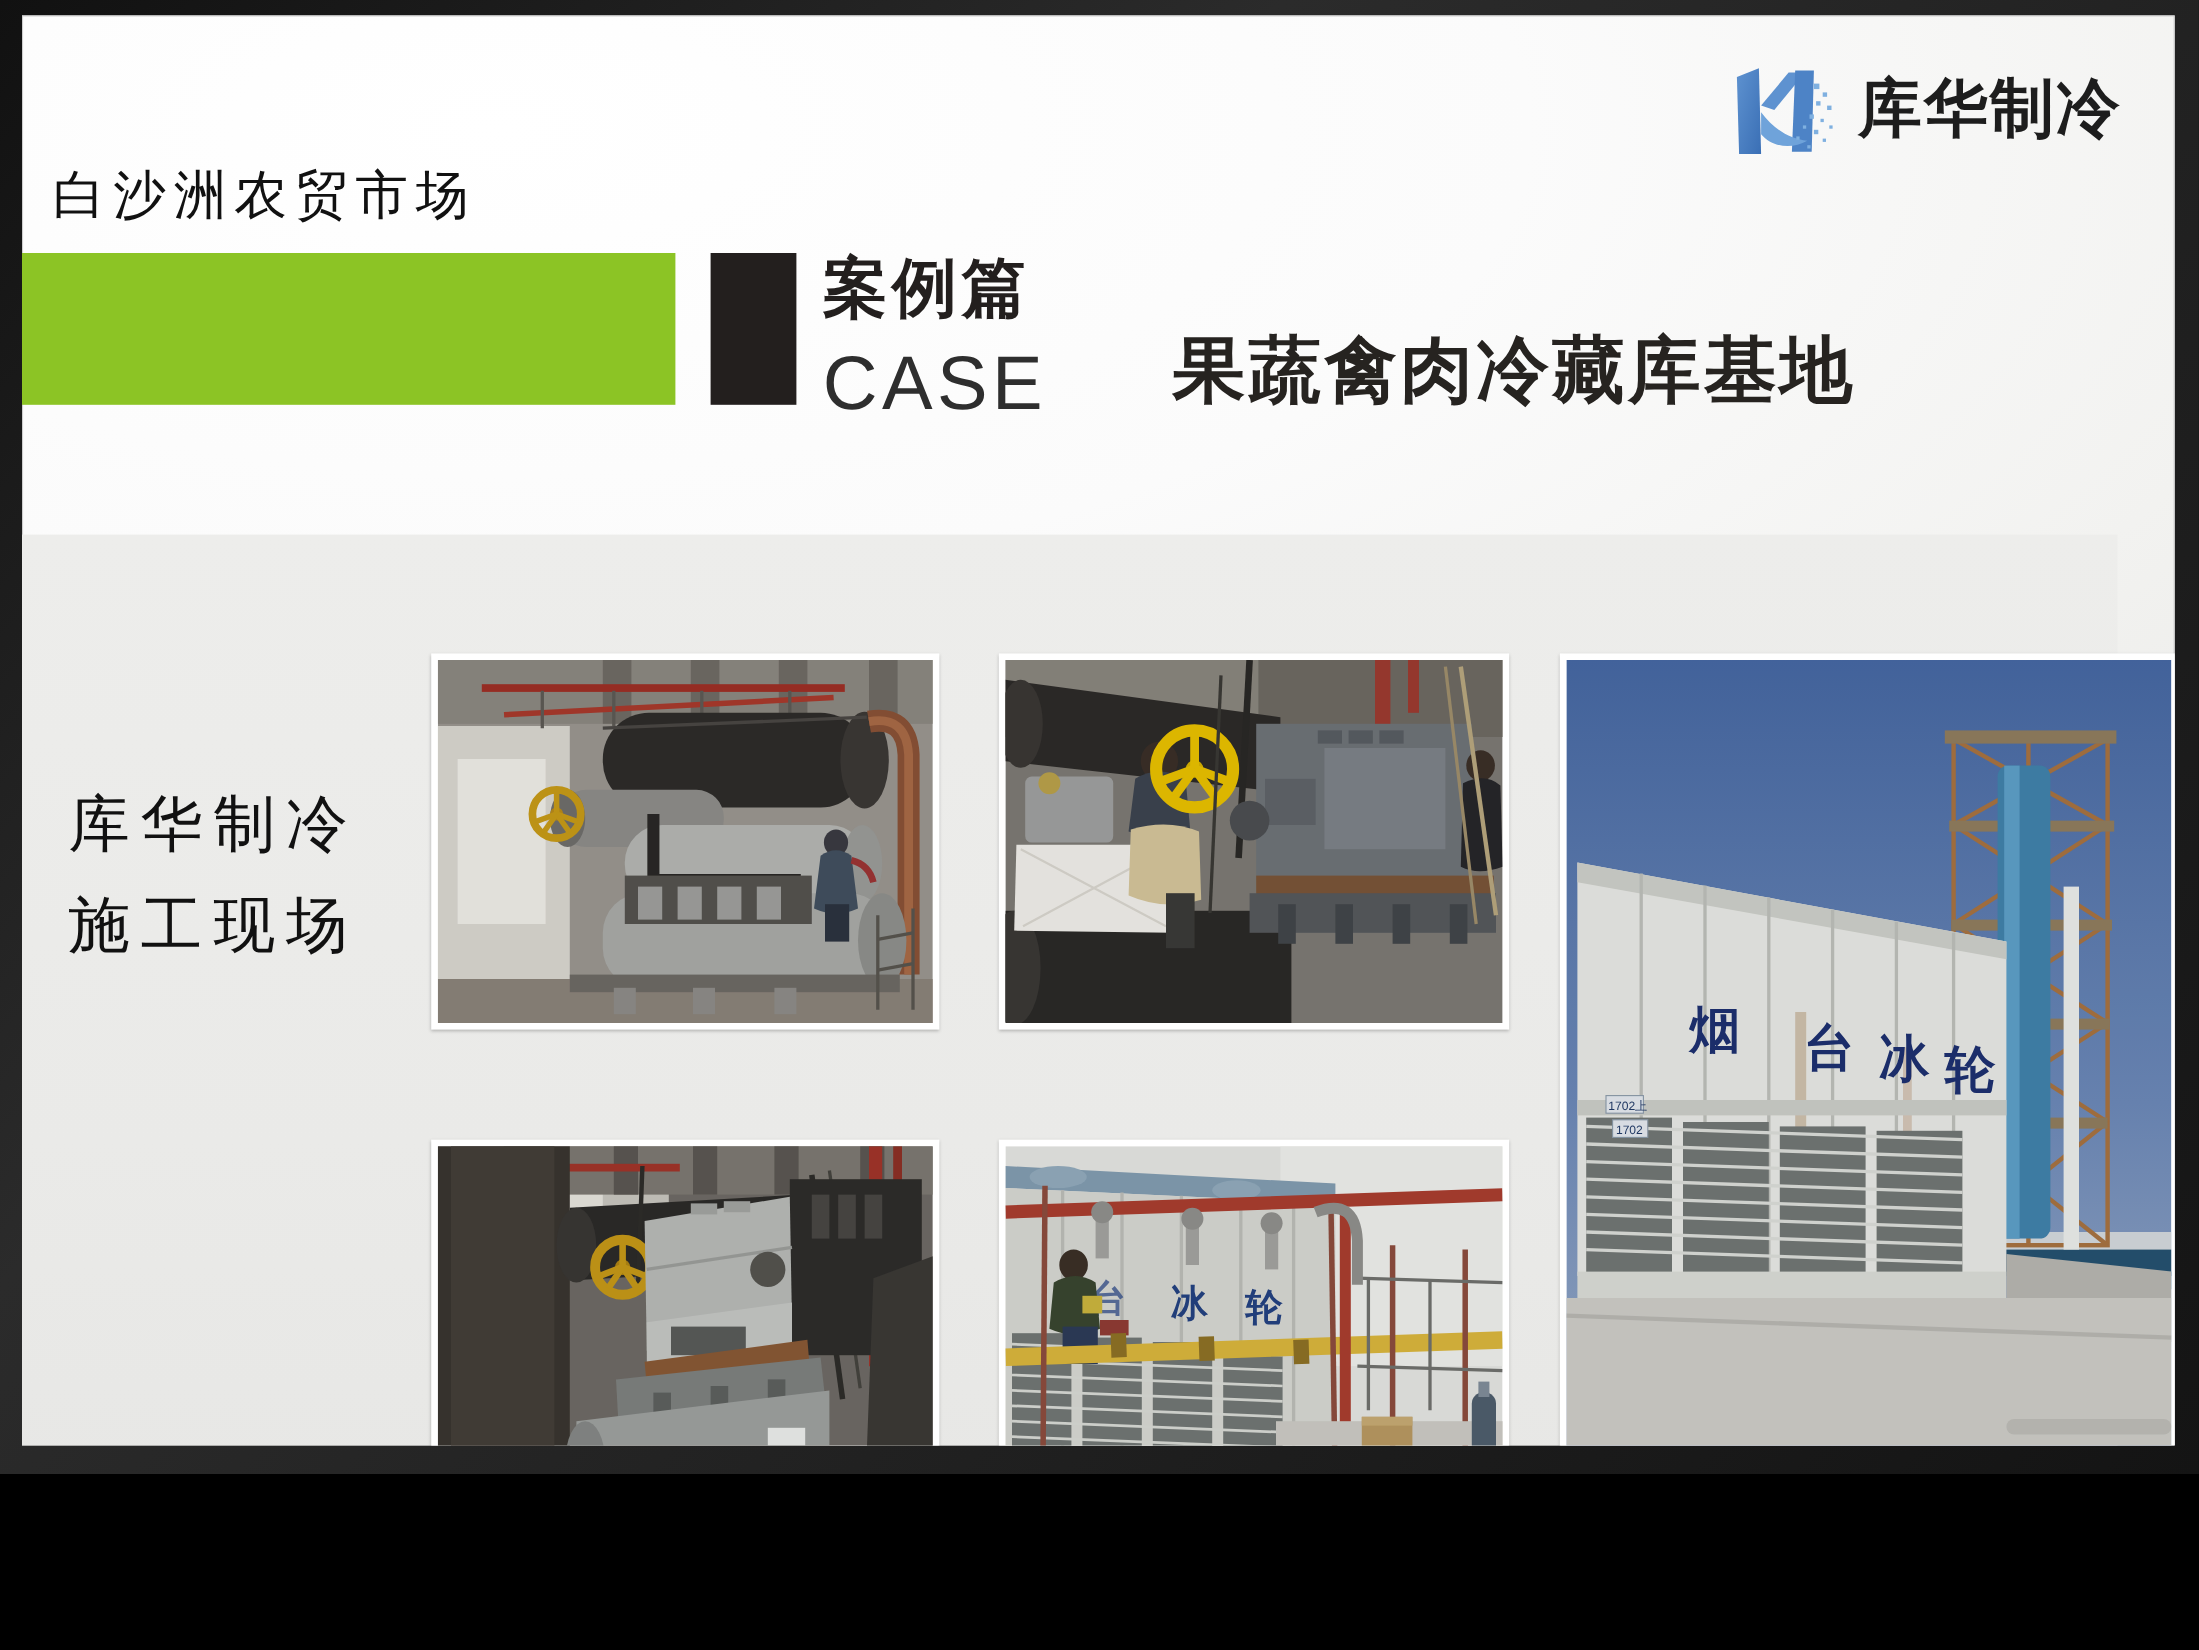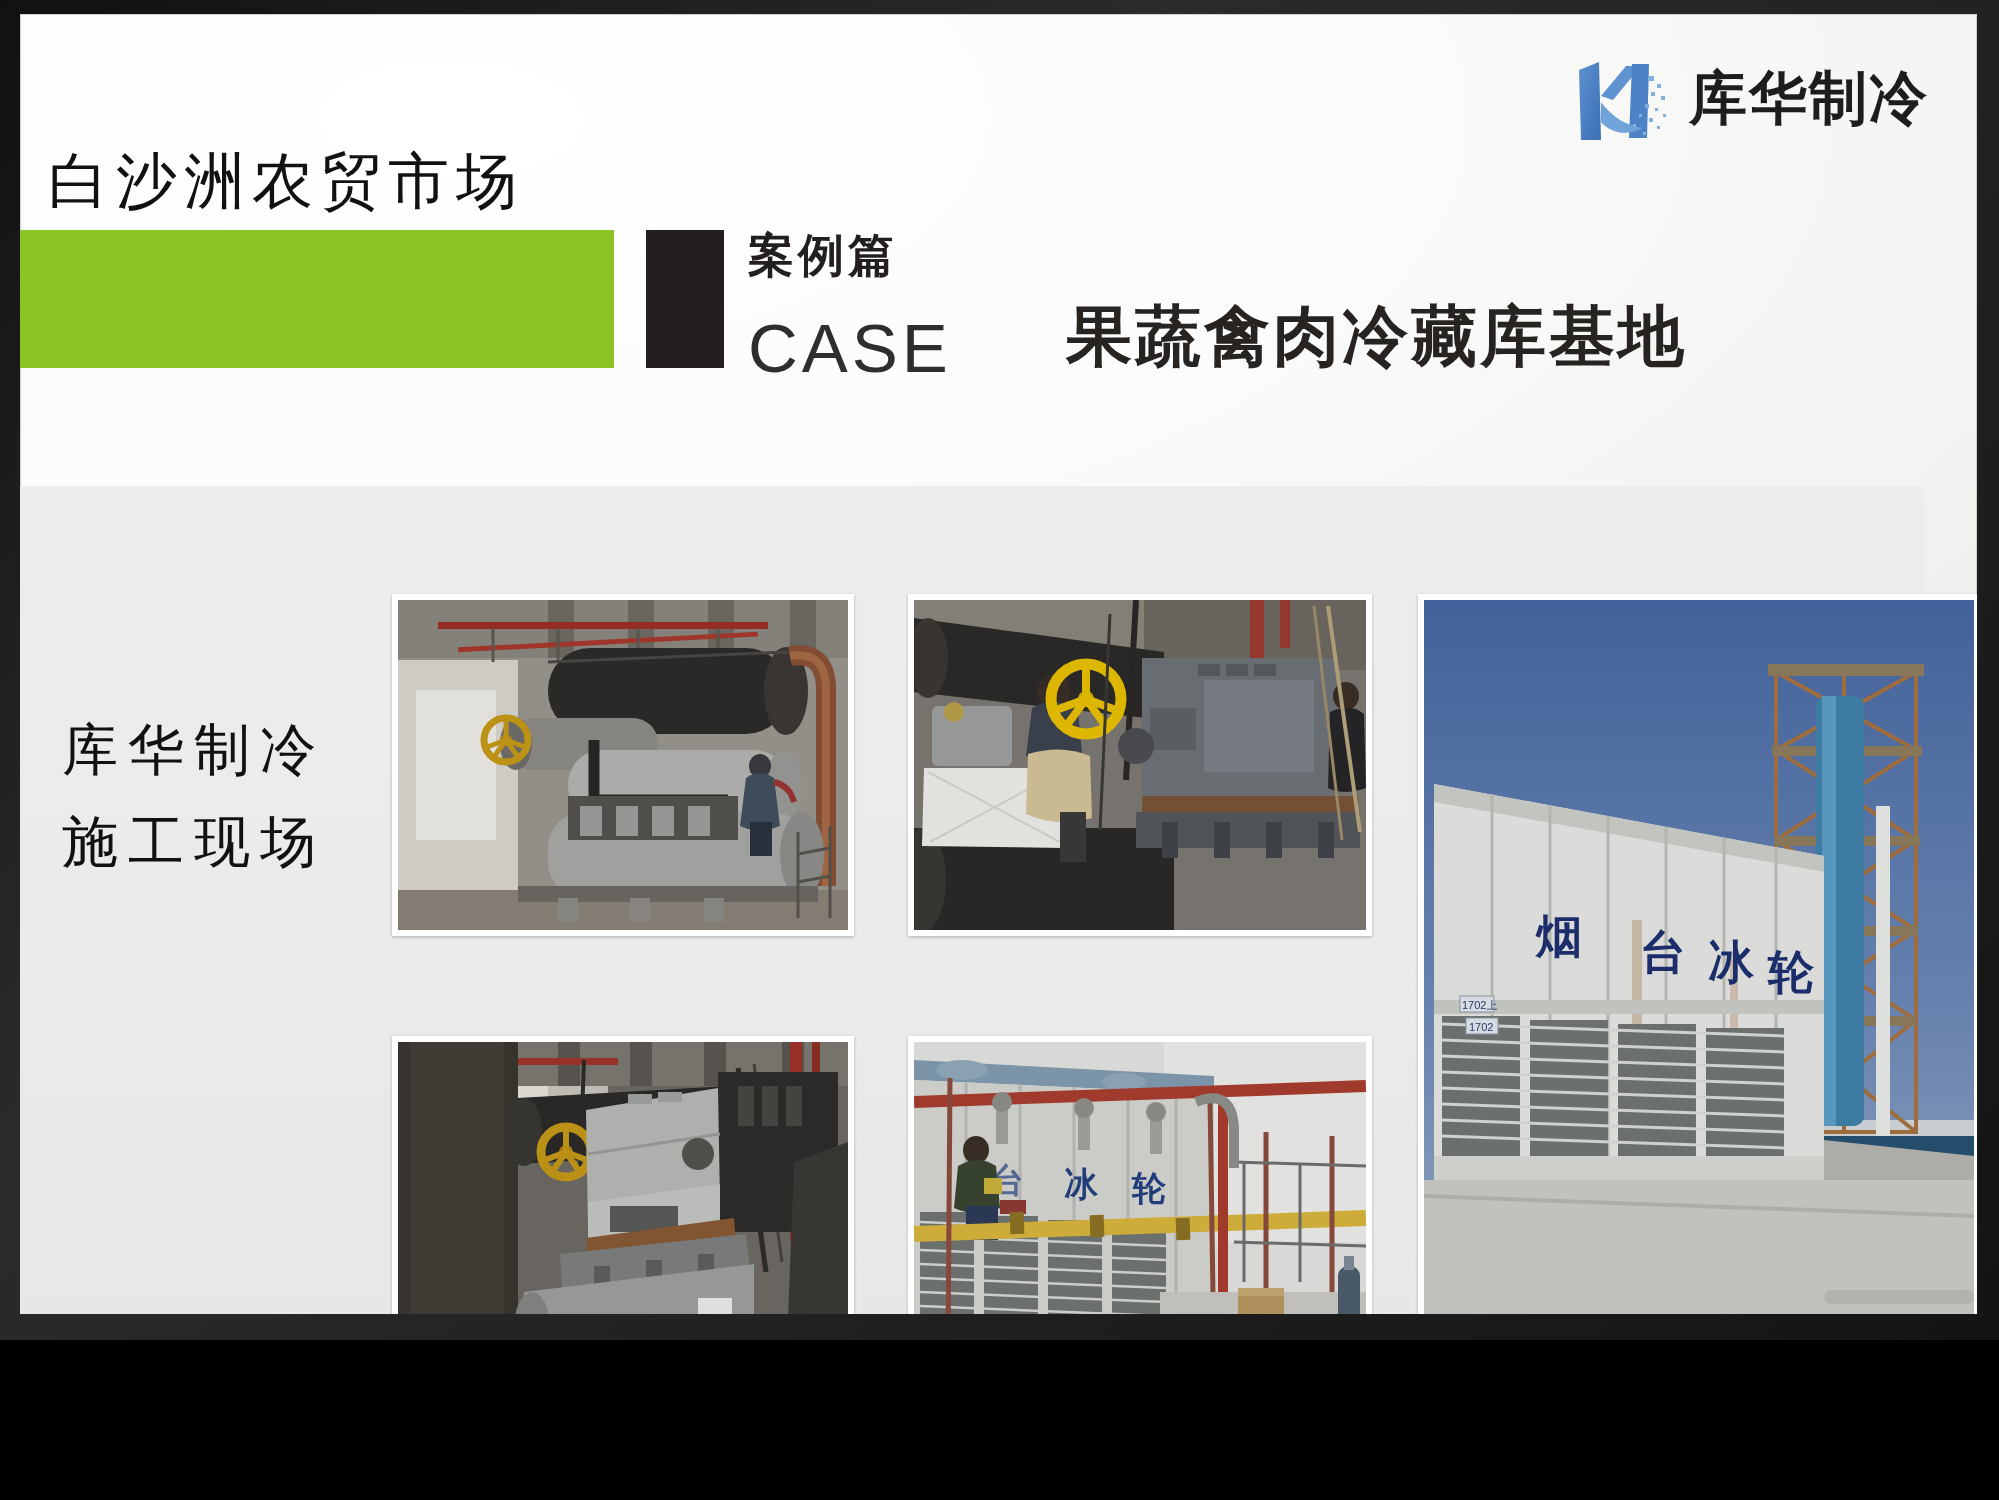--- a/index.html
+++ b/index.html
@@ -19,30 +19,30 @@
   }
 
   
   .header{position:absolute;left:0;top:0;width:100%;height:472px;}
   .logo-wrap{position:absolute;right:48px;top:38px;display:flex;align-items:center;gap:14px;}
   .logo-mark{width:106px;height:92px;display:block;}
   .logo-text{font-family:"DejaVu Sans","Liberation Sans",sans-serif;font-size:58px;font-weight:700;color:#1d1d1d;letter-spacing:2px;line-height:1;}
 
   .slide-title{
     position:absolute;left:28px;top:140px;
-    font-size:61px;font-weight:400;color:#111;letter-spacing:7px;line-height:1.05;
-    font-family:Liberation Mono, monospace;
+    font-size:48px;font-weight:400;color:#111;letter-spacing:7px;line-height:1.05;
+    font-family:Liberation Serif, serif;
   }
 
   .band{position:absolute;left:0;top:216px;height:138px;width:100%;}
   .band-green{position:absolute;left:0;top:0;width:594px;height:138px;background:#8CC425;}
   .band-black{position:absolute;left:626px;top:0;width:78px;height:138px;background:#231f1e;}
 
   .case-cn{
-    position:absolute;left:728px;top:218px;font-size:46px;font-weight:700;color:#231f1e;
+    position:absolute;left:728px;top:218px;font-size:59px;font-weight:700;color:#231f1e;
     letter-spacing:4px;line-height:1;
   }
   .case-en{
     position:absolute;left:728px;top:300px;font-size:69px;font-weight:400;color:#2e2e2e;
     letter-spacing:4px;line-height:1;font-family:"Liberation Sans",sans-serif;
   }
   .head-cn{
     position:absolute;left:1046px;top:290px;font-size:66px;font-weight:700;color:#262320;
     letter-spacing:3px;line-height:1;
   }

